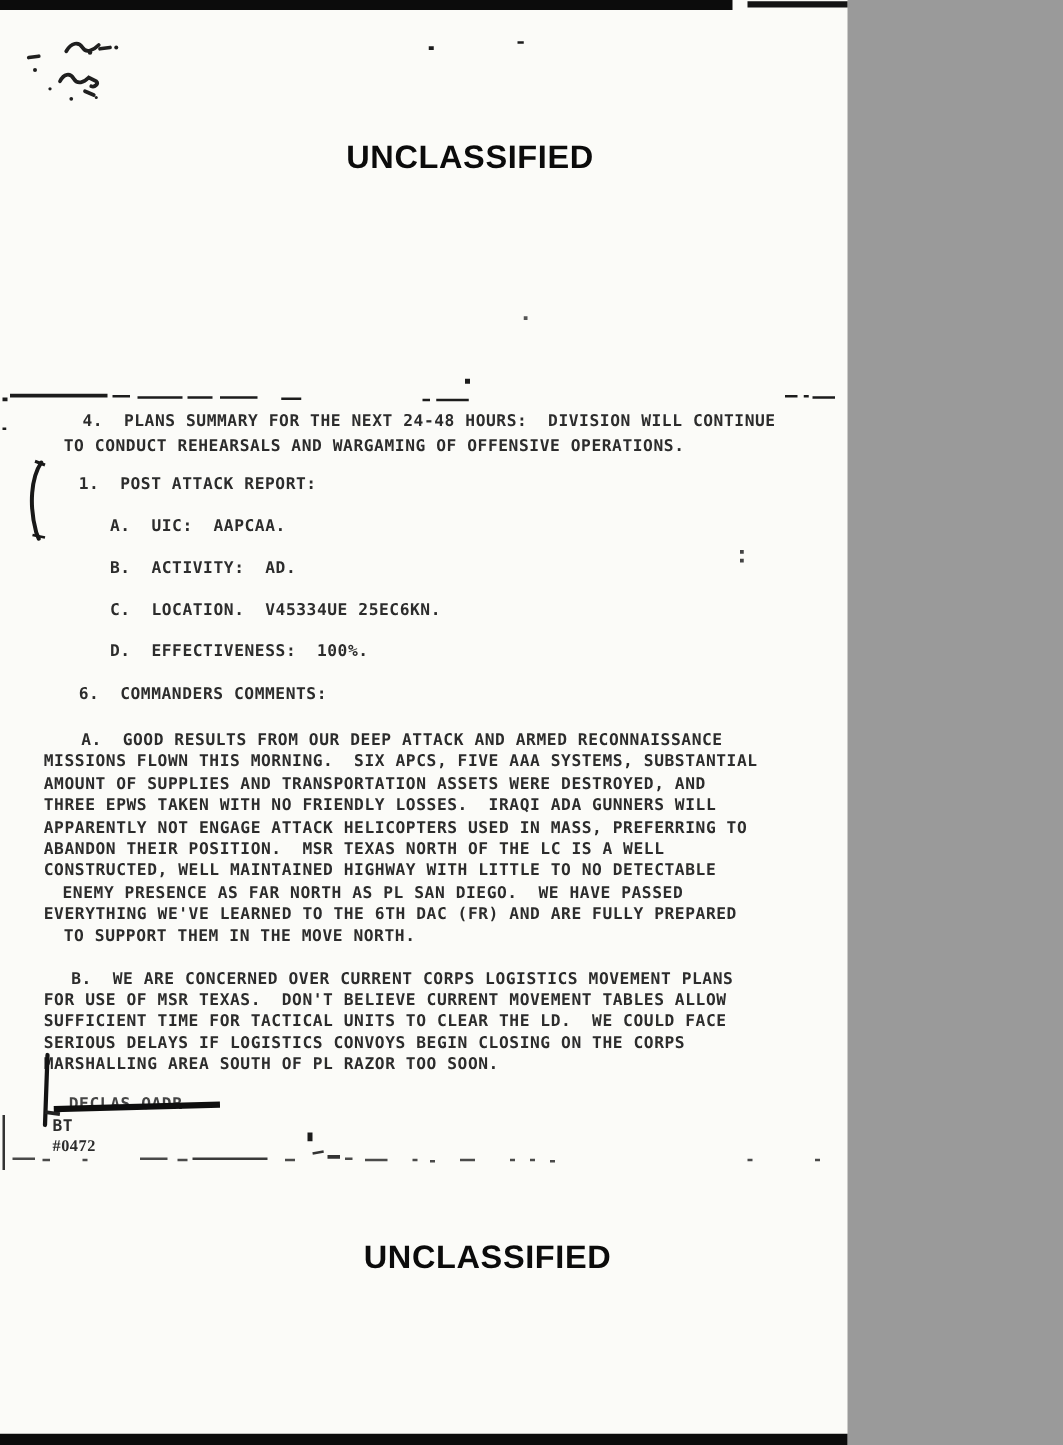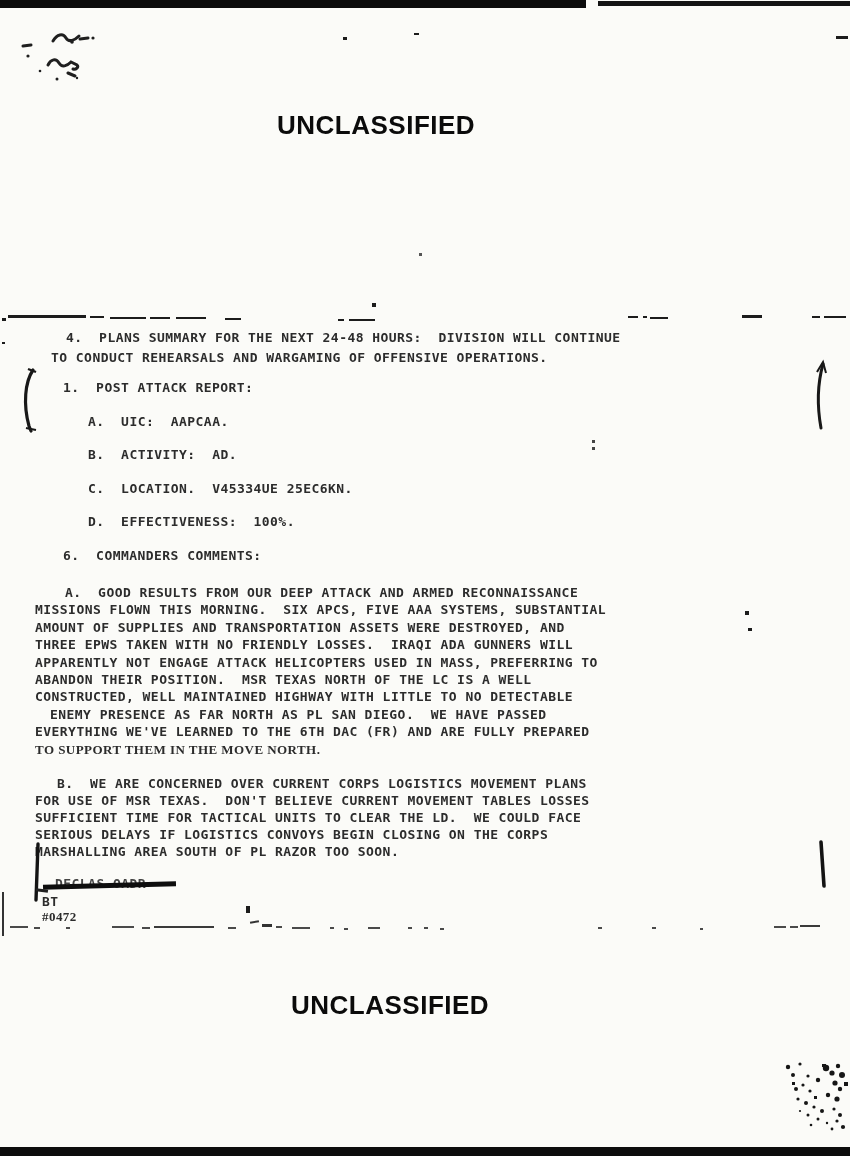--- a/index.html
+++ b/index.html
@@ -1,17 +1,17 @@
 <!DOCTYPE html>
 <html><head>
 <meta charset="utf-8">
 <style>
   html,body{margin:0;padding:0;background:#9a9a9a;}
   .page{
-    position:relative;width:850px;height:1156px;background:#fbfbf8;
+    position:relative;width:678px;height:1156px;background:#fbfbf8;
     overflow:hidden;font-family:"DejaVu Sans Mono",monospace;
   }
   .tline{
     position:absolute;white-space:pre;font-size:13px;font-weight:700;
     letter-spacing:.45px;color:#2c2c2c;filter:blur(.32px);line-height:14px;
   }
   .banner{
     position:absolute;font-family:"Liberation Sans",sans-serif;font-weight:bold;
     color:#0b0b0b;letter-spacing:.5px;line-height:1;white-space:pre;
   }
@@ -48,26 +48,26 @@
   <div>
       <div class="tline" style="left: 65px; top: 586px;">A.  GOOD RESULTS FROM OUR DEEP ATTACK AND ARMED RECONNAISSANCE</div>
       <div class="tline" style="left: 35px; top: 603.4px;">MISSIONS FLOWN THIS MORNING.  SIX APCS, FIVE AAA SYSTEMS, SUBSTANTIAL</div>
       <div class="tline" style="left: 35px; top: 620.8px;">AMOUNT OF SUPPLIES AND TRANSPORTATION ASSETS WERE DESTROYED, AND</div>
       <div class="tline" style="left: 35px; top: 638.2px; text-align: right;">THREE EPWS TAKEN WITH NO FRIENDLY LOSSES.  IRAQI ADA GUNNERS WILL</div>
       <div class="tline" style="left: 35px; top: 655.6px;">APPARENTLY NOT ENGAGE ATTACK HELICOPTERS USED IN MASS, PREFERRING TO</div>
       <div class="tline" style="left: 35px; top: 673px;">ABANDON THEIR POSITION.  MSR TEXAS NORTH OF THE LC IS A WELL</div>
       <div class="tline" style="left: 35px; top: 690.4px;">CONSTRUCTED, WELL MAINTAINED HIGHWAY WITH LITTLE TO NO DETECTABLE</div>
       <div class="tline" style="left: 50px; top: 707.8px;">ENEMY PRESENCE AS FAR NORTH AS PL SAN DIEGO.  WE HAVE PASSED</div>
       <div class="tline" style="left: 35px; top: 725.2px;">EVERYTHING WE'VE LEARNED TO THE 6TH DAC (FR) AND ARE FULLY PREPARED</div>
-      <div class="tline" style="left: 35px; top: 742.6px; font-family: Liberation Serif, serif;">TO SUPPORT THEM IN THE MOVE NORTH.</div>
+      <div class="tline" style="left: 51px; top: 742.6px;">TO SUPPORT THEM IN THE MOVE NORTH.</div>
     </div>
 
   <div>
       <div class="tline" style="left: 57px; top: 777px;">B.  WE ARE CONCERNED OVER CURRENT CORPS LOGISTICS MOVEMENT PLANS</div>
-      <div class="tline" style="left: 35px; top: 794px;">FOR USE OF MSR TEXAS.  DON'T BELIEVE CURRENT MOVEMENT TABLES LOSSES</div>
+      <div class="tline" style="left: 35px; top: 794px;">FOR USE OF MSR TEXAS.  DON'T BELIEVE CURRENT MOVEMENT TABLES ALLOW</div>
       <div class="tline" style="left: 35px; top: 811px;">SUFFICIENT TIME FOR TACTICAL UNITS TO CLEAR THE LD.  WE COULD FACE</div>
       <div class="tline" style="left: 35px; top: 828px;">SERIOUS DELAYS IF LOGISTICS CONVOYS BEGIN CLOSING ON THE CORPS</div>
       <div class="tline" style="left: 35px; top: 845px;">MARSHALLING AREA SOUTH OF PL RAZOR TOO SOON.</div>
     </div>
 
   <div class="tline footer-declas">DECLAS OADR</div>
   <div class="tline footer-bt">BT</div>
   <div class="tline footer-num">#0472</div>
 
   <svg class="mark" style="left:20px;top:28px" width="112" height="56" viewBox="0 0 112 56">

